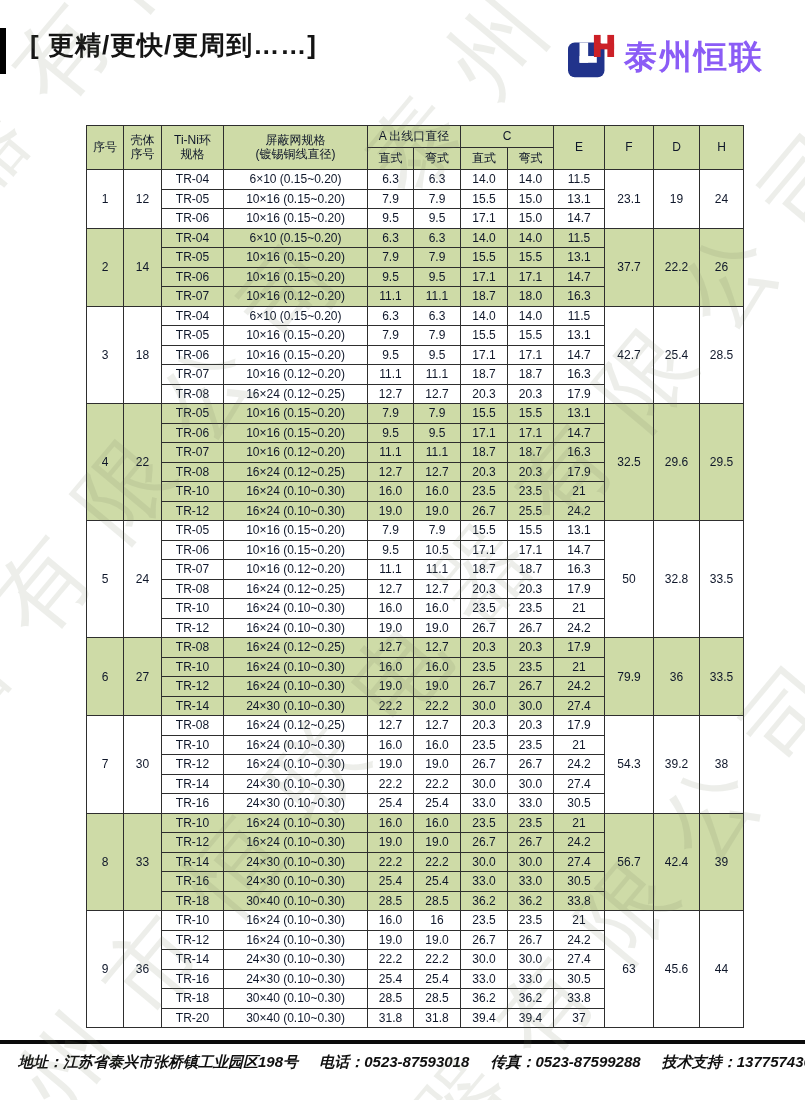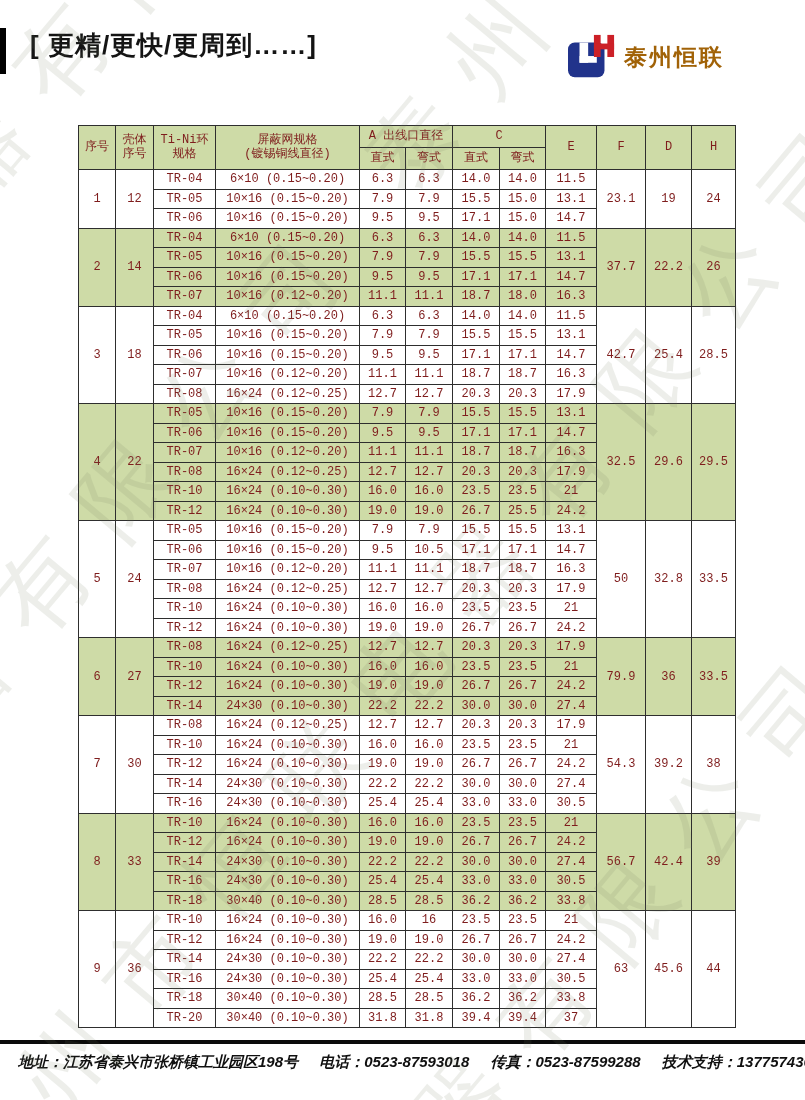--- a/index.html
+++ b/index.html
@@ -22,26 +22,26 @@
 
   .edge-mark { position:absolute; left:0; top:28px; width:6px; height:46px; background:#000; }
 
   .tagline {
     position:absolute; left:30px; top:28px; font-size:26px; font-weight:bold;
     color:#141414; letter-spacing:1px; white-space:nowrap;
   }
 
   .logo { position:absolute; left:568px; top:34px; display:flex; align-items:center; }
   .logo-icon { display:block; margin-right:8px; }
-  .brand { font-size:23px; font-weight:bold; color:#a16207; letter-spacing:2px; white-space:nowrap; }
+  .brand { font-size:33px; font-weight:bold; color:#8b5cf6; letter-spacing:2px; white-space:nowrap; }
 
   table.spec {
-    position:absolute; left:78px; top:125px; width:657px;
+    position:absolute; left:86px; top:125px; width:657px;
     border-collapse:collapse; table-layout:fixed;
-    font-family:Liberation Mono, monospace; color:#7f1d1d;
+    font-family:Liberation Sans, sans-serif; color:#0f172a;
   }
   table.spec th, table.spec td {
     border:1px solid #2e2e2e; text-align:center; vertical-align:middle;
     padding:0; font-weight:normal; overflow:hidden;
   }
   table.spec thead tr { height:22px; }
   table.spec thead th { background:#cedba7; font-size:12px; line-height:1.12; }
   table.spec tbody tr { height:19.5px; }
   table.spec tbody td { font-size:12px; background:#ffffff; }
   table.spec tbody tr.green td { background:#cedba7; }

